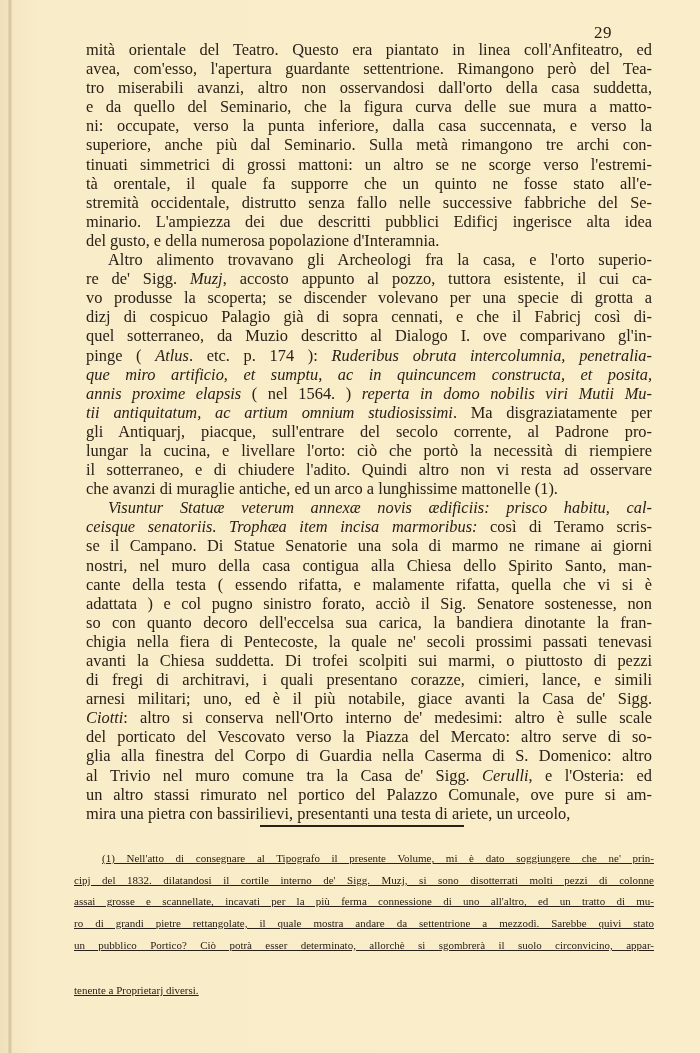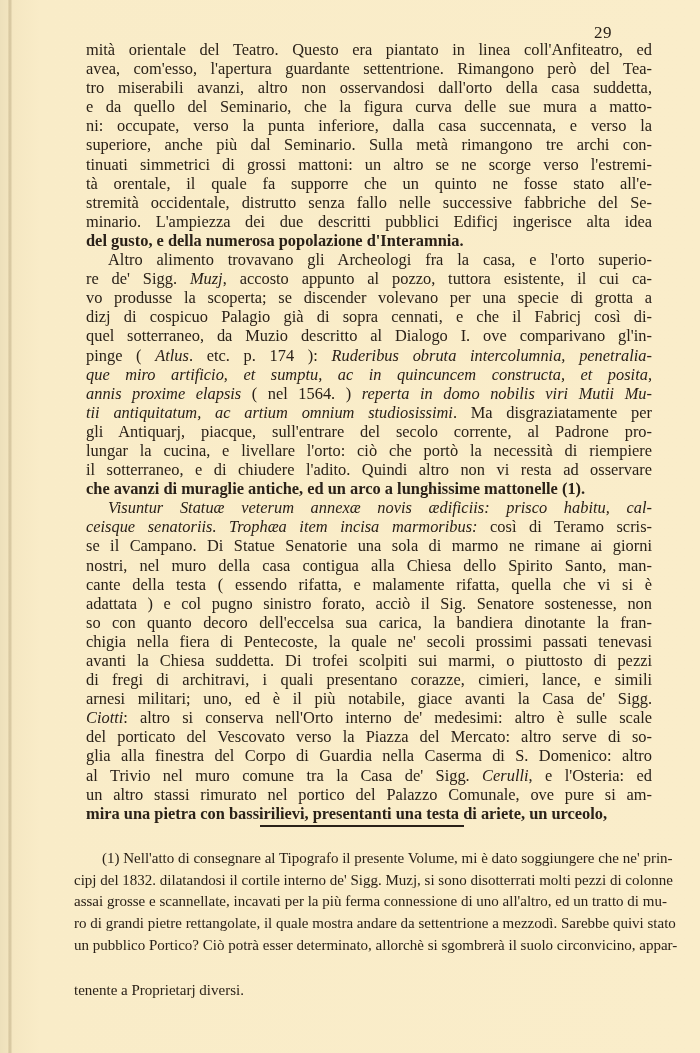--- a/index.html
+++ b/index.html
@@ -41,44 +41,45 @@
       display: block;
       font-size: 16.4px;
       line-height: 19.1px;
       white-space: nowrap;
       text-align: justify;
       text-align-last: justify;
       height: 19.1px;
       margin-left: 20px;
     }
     .line.indent { padding-left: 22px; }
-    .line.last { text-align-last: left; font-weight: bold; }
+    .line.last { text-align-last: left; }
     .it { font-style: italic; }
     .rule {
       position: absolute;
       left: 260px;
       top: 825px;
       width: 204px;
       height: 2px;
       background: #2a2118;
     }
     .footnote {
       position: absolute;
       left: 74px;
       top: 848px;
       width: 580px;
     }
     .fline {
       display: block;
-      font-size: 15px;
+      font-size: 11px;
       line-height: 21.7px;
       height: 21.7px;
       white-space: nowrap;
       text-align: justify;
       text-align-last: justify;
+      text-decoration: underline;
     }
     .fline.first { padding-left: 28px; }
     .fline.last { text-align-last: left; margin-top: 24px; }
   </style>
 </head>
 <body>
 
 <div class="page">
   <div class="spine"></div>
   <div class="page-number">29</div>

